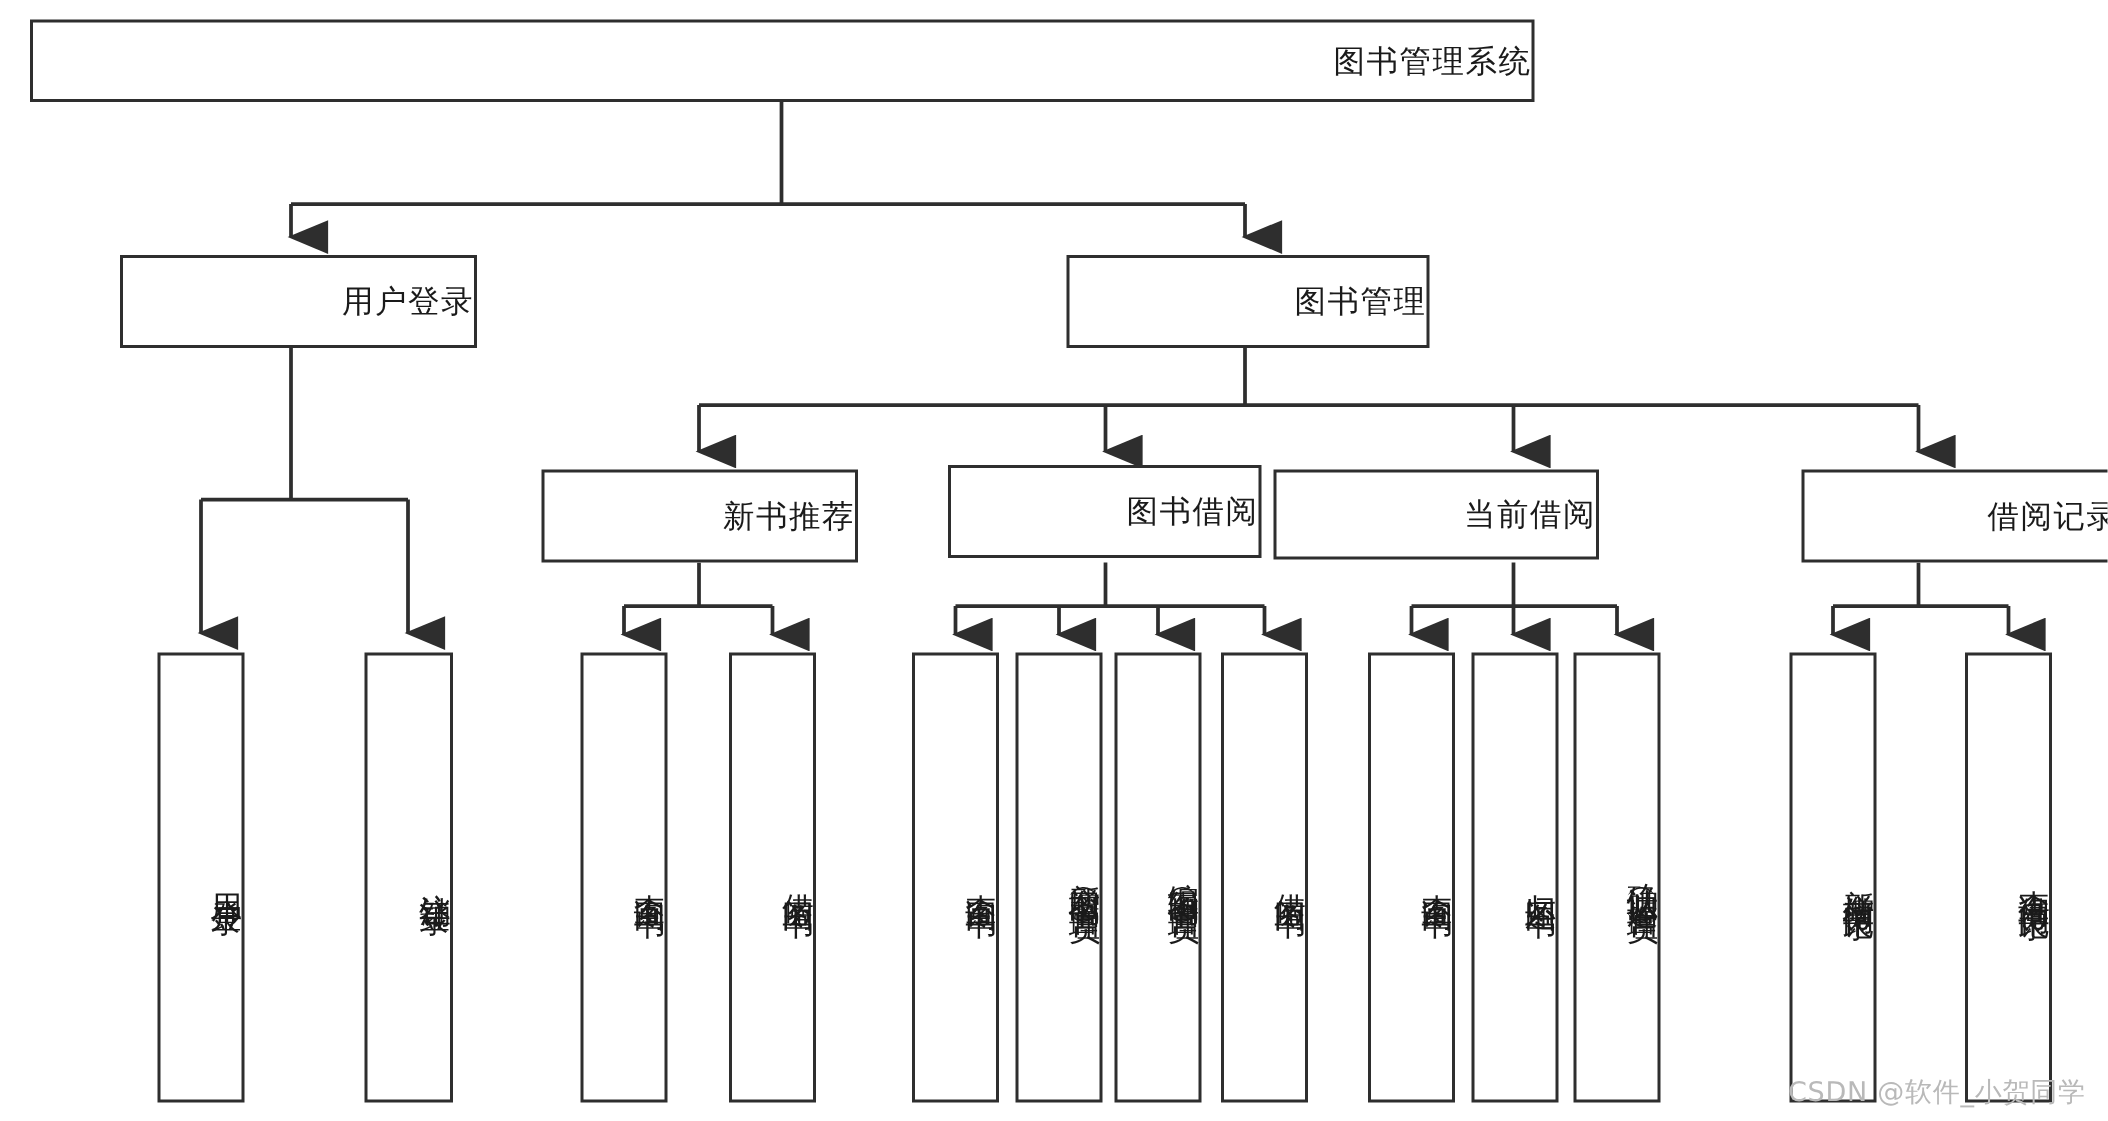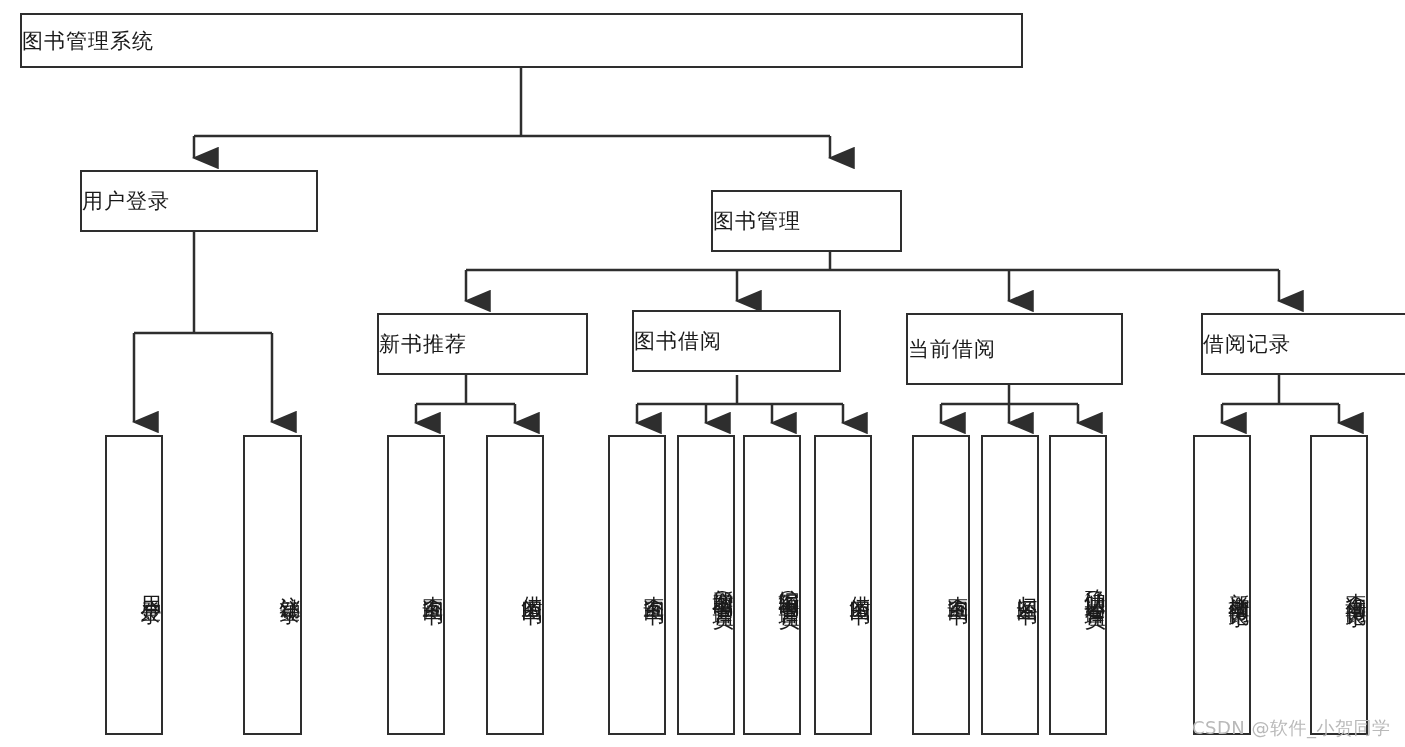--- a/index.html
+++ b/index.html
@@ -26,21 +26,21 @@
     width: 1405px;
     height: 747px;
   }
   .node-box {
     position: absolute;
     box-sizing: border-box;
     border: 2.5px solid #2e2e2e;
     background: #ffffff;
     display: flex;
     align-items: center;
-    justify-content: flex-start;
+    justify-content: flex-end;
     color: #1a1a1a;
   }
   .node-box.horizontal {
     font-size: 21px;
     letter-spacing: 1px;
   }
   .node-box.vertical {
     writing-mode: vertical-rl;
     text-orientation: upright;
     font-size: 21px;
@@ -125,31 +125,31 @@
     </g>
   </svg>
 
   <div class="node-box horizontal" style="left:20px; top:13px; width:1003px; height:55px;">
     <span class="node-label">图书管理系统</span>
   </div>
 
   <div class="node-box horizontal" style="left:80px; top:170px; width:238px; height:62px;">
     <span class="node-label">用户登录</span>
   </div>
-  <div class="node-box horizontal" style="left:711px; top:170px; width:191px; height:62px;margin-top:20px;">
+  <div class="node-box horizontal" style="left:711px; top:170px; width:242px; height:62px;">
     <span class="node-label">图书管理</span>
   </div>
 
-  <div class="node-box horizontal" style="left:361px; top:313px; width:211px; height:62px;margin-left:16px;">
+  <div class="node-box horizontal" style="left:361px; top:313px; width:211px; height:62px;">
     <span class="node-label">新书推荐</span>
   </div>
   <div class="node-box horizontal" style="left:632px; top:310px; width:209px; height:62px;">
     <span class="node-label">图书借阅</span>
   </div>
-  <div class="node-box horizontal" style="left:906px; top:313px; width:217px; height:72px;font-family:Liberation Serif, serif;">
+  <div class="node-box horizontal" style="left:849px; top:313px; width:217px; height:60px;font-family:Liberation Serif, serif;">
     <span class="node-label">当前借阅</span>
   </div>
   <div class="node-box horizontal" style="left:1172px; top:313px; width:214px; height:62px;margin-left:29px;">
     <span class="node-label">借阅记录</span>
   </div>
 
   <div class="node-box vertical" style="left:105px; top:435px; width:58px; height:300px;">
     <span class="node-label">用户登录</span>
   </div>
   <div class="node-box vertical" style="left:243px; top:435px; width:59px; height:300px;">

